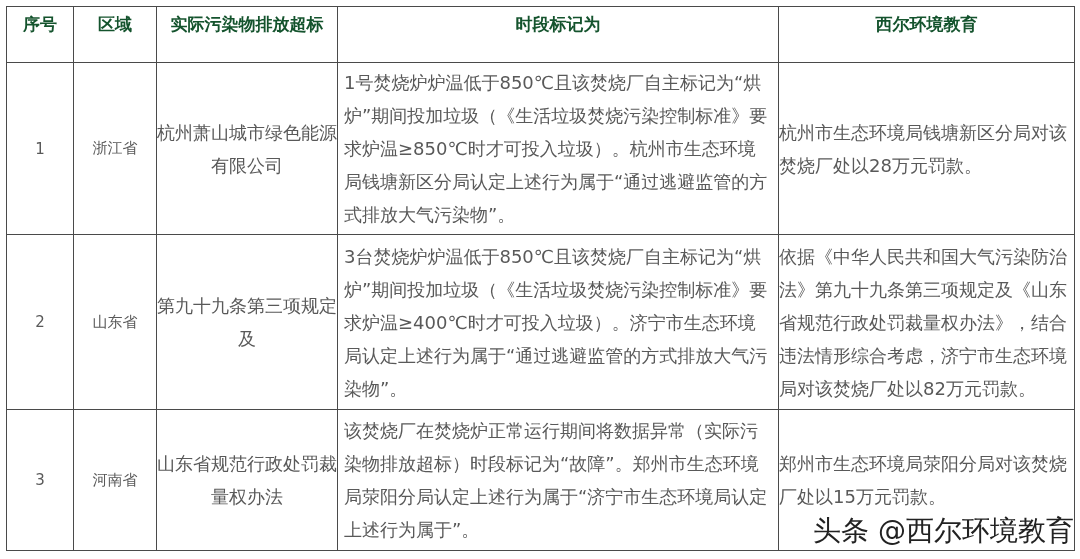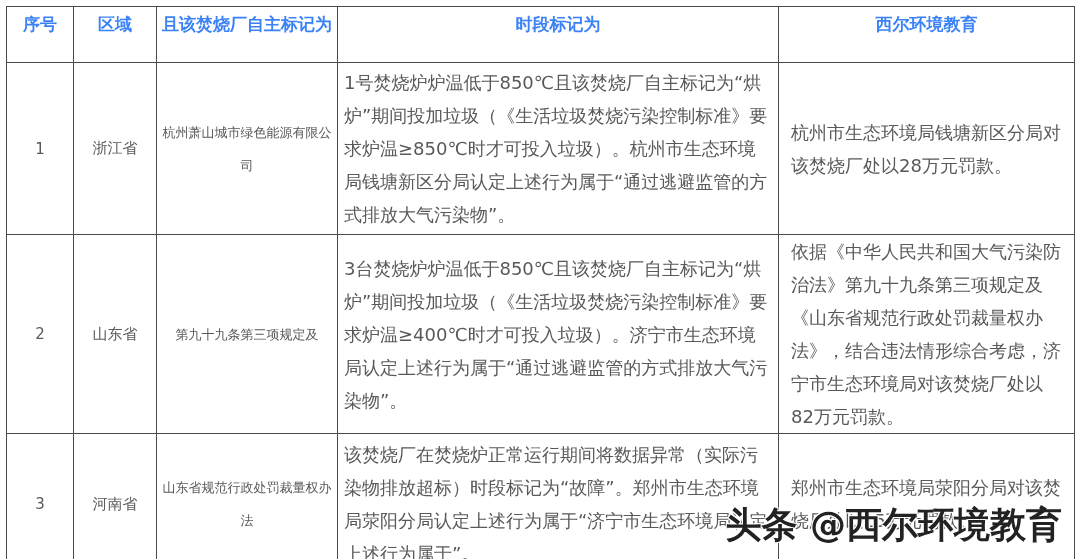--- a/index.html
+++ b/index.html
@@ -1,44 +1,44 @@
 <!DOCTYPE html>
 <html><head>
 <meta charset="utf-8">
 <style>
   html, body { margin: 0; padding: 0; background: #ffffff; }
   body { width: 1080px; height: 559px; position: relative; overflow: hidden;
          font-family: "DejaVu Sans", "Liberation Sans", sans-serif; color: #595959; }
   table.grid { position: absolute; left: 6px; top: 6px; border-collapse: collapse; table-layout: fixed; }
   table.grid td, table.grid th { border: 1.5px solid #4a4a4a; padding: 0; vertical-align: middle; }
-  th { font-weight: bold; font-size: 17px; color: #3b82f6; height: 49px; vertical-align: top !important; padding-top: 6px !important; }
+  th { font-weight: bold; font-size: 17px; color: #14532d; height: 49px; vertical-align: top !important; padding-top: 6px !important; }
   td.num, td.region { text-align: center; font-size: 15px; }
-  td.name { text-align: center; font-size: 13px; line-height: 33px; }
+  td.name { text-align: center; font-size: 18px; line-height: 33px; }
   td.para { font-size: 18px; line-height: 33px; text-align: left; padding: 0 6px !important; }
-  td.para.pen { padding: 0 12px !important; }
+  td.para.pen { padding: 0 0 !important; }
   .r1 { height: 172px; } .r2 { height: 175px; } .r3 { height: 141px; }
-  .watermark { position: absolute; right: 18px; bottom: 9px; font-size: 36px; color: #222; 
-               text-shadow: 1px 1px 0 #fff, -1px -1px 0 #fff, 1px -1px 0 #fff, -1px 1px 0 #fff; letter-spacing: 0px; font-weight: bold; }
+  .watermark { position: absolute; right: 6px; bottom: 9px; font-size: 28px; color: #222; 
+               text-shadow: 1px 1px 0 #fff, -1px -1px 0 #fff, 1px -1px 0 #fff, -1px 1px 0 #fff; letter-spacing: 0px; }
 </style>
 </head>
 <body>
 
 <table class="grid">
   <colgroup>
     <col style="width:67px">
       <col style="width:83px">
       <col style="width:181px">
       <col style="width:441px">
       <col style="width:296px">
   </colgroup>
   <tbody>
       <tr>
     <th>序号</th>
     <th>区域</th>
-    <th>且该焚烧厂自主标记为</th>
+    <th>实际污染物排放超标</th>
     <th>时段标记为</th>
     <th>西尔环境教育</th>
   </tr>
   <tr class="r1">
     <td class="num">1</td>
     <td class="region">浙江省</td>
     <td class="name">杭州萧山城市绿色能源有限公司</td>
     <td class="para">1号焚烧炉炉温低于850℃且该焚烧厂自主标记为“烘炉”期间投加垃圾（《生活垃圾焚烧污染控制标准》要求炉温≥850℃时才可投入垃圾）。杭州市生态环境局钱塘新区分局认定上述行为属于“通过逃避监管的方式排放大气污染物”。</td>
     <td class="para pen">杭州市生态环境局钱塘新区分局对该焚烧厂处以28万元罚款。</td>
   </tr>

